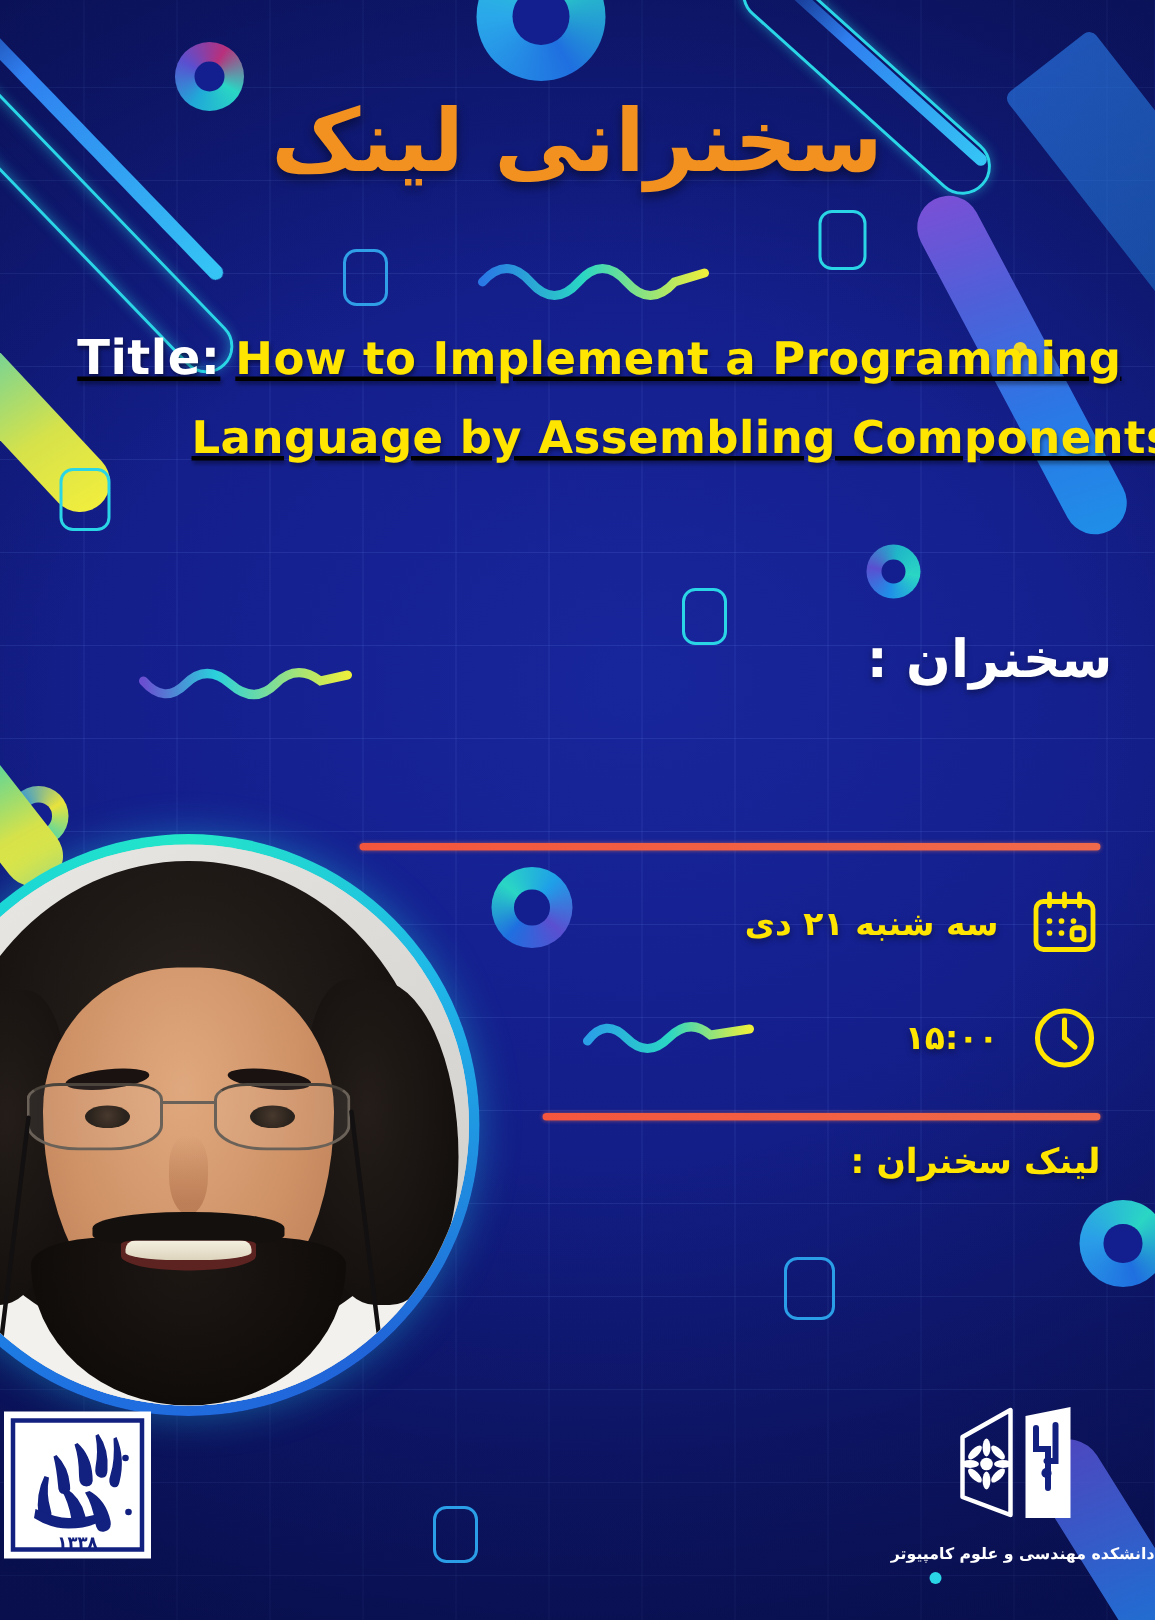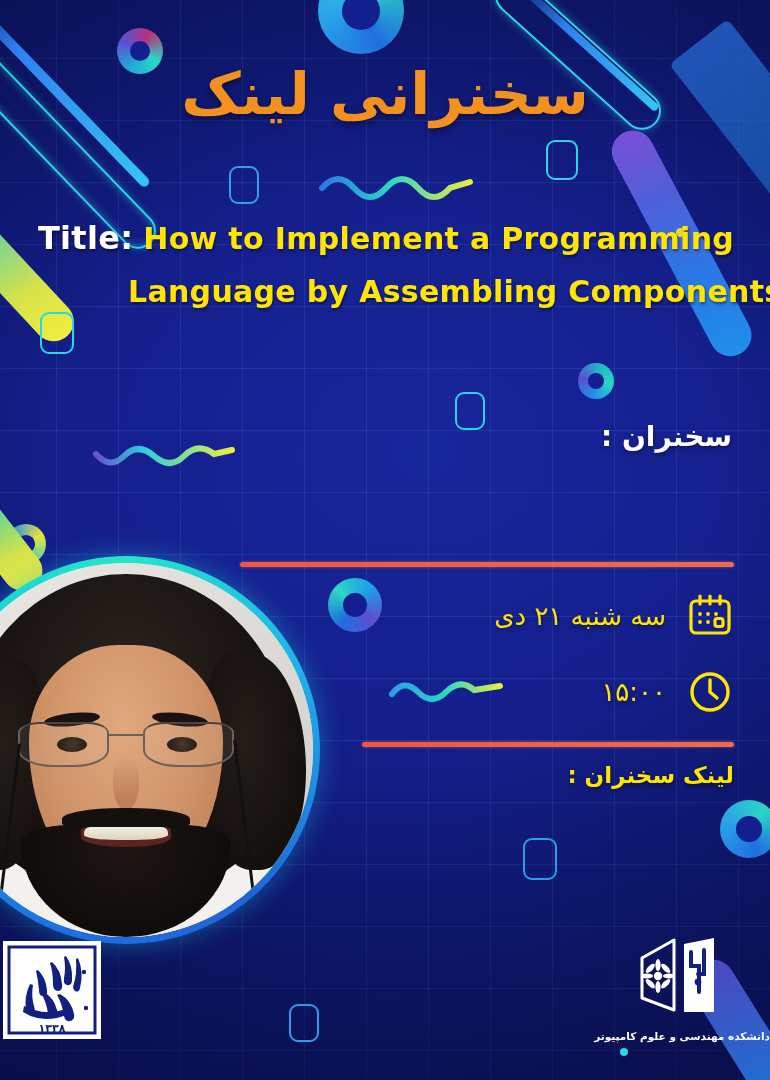--- a/index.html
+++ b/index.html
@@ -69,21 +69,21 @@
     font-weight: 900;
     letter-spacing: -1px;
     direction: rtl;
     text-shadow: 0 3px 7px rgba(0,0,0,0.45);
   }
 
   
   #title-block {
     position:absolute; z-index:6;
     top: 222px; left: 24px; width: 724px;
-    direction: ltr; text-align:center;
+    direction: ltr; text-align:right;text-decoration:underline;
   }
   .t-line {
     font-size: 30px;
     font-weight: 900;
     color: #ffe500;
     line-height: 1.0;
     margin-bottom: 23px;
     letter-spacing: 0.3px;
     text-shadow: 1px 2px 3px rgba(0,0,0,0.45);
     white-space: nowrap;
@@ -92,23 +92,23 @@
   #title-label {
     color:#ffffff;
     font-size: 32px;
     font-weight:900;
     margin-right: 10px;
   }
 
   
   #speaker-label {
     position:absolute; z-index:6;
-    top: 420px; right: 38px;
+    top: 420px; right: 28px;
     color:#ffffff;
-    font-size: 28px;
+    font-size: 35px;
     font-weight: 800;
     direction:rtl;
     text-shadow: 0 2px 5px rgba(0,0,0,0.4);
   }
   #speaker-desc {
     position:absolute; z-index:6;
     top: 474px; right: 38px; width: 430px;
     color:#f4ef92;
     font-size: 20.5px;
     line-height: 1.52;
@@ -131,22 +131,22 @@
   .info-row {
     position:absolute; z-index:6;
     display:flex; align-items:center; justify-content:flex-end;
     direction: rtl; gap: 20px;
     right: 36px;
   }
   #date-row { top: 592px; }
   #time-row { top: 668px; }
   .info-text {
     color:#ffe500;
-    font-size: 26px;
-    font-weight: 400;
+    font-size: 22px;
+    font-weight: 700;
     direction:rtl;
     text-shadow: 0 2px 5px rgba(0,0,0,0.4);
     letter-spacing: 0.5px;
   }
   .icon-yellow { width: 48px; height: 48px; flex:0 0 auto; }
   .icon-yellow svg { width:100%; height:100%; display:block; }
 
   
   #link-label {
     position:absolute; z-index:6;

